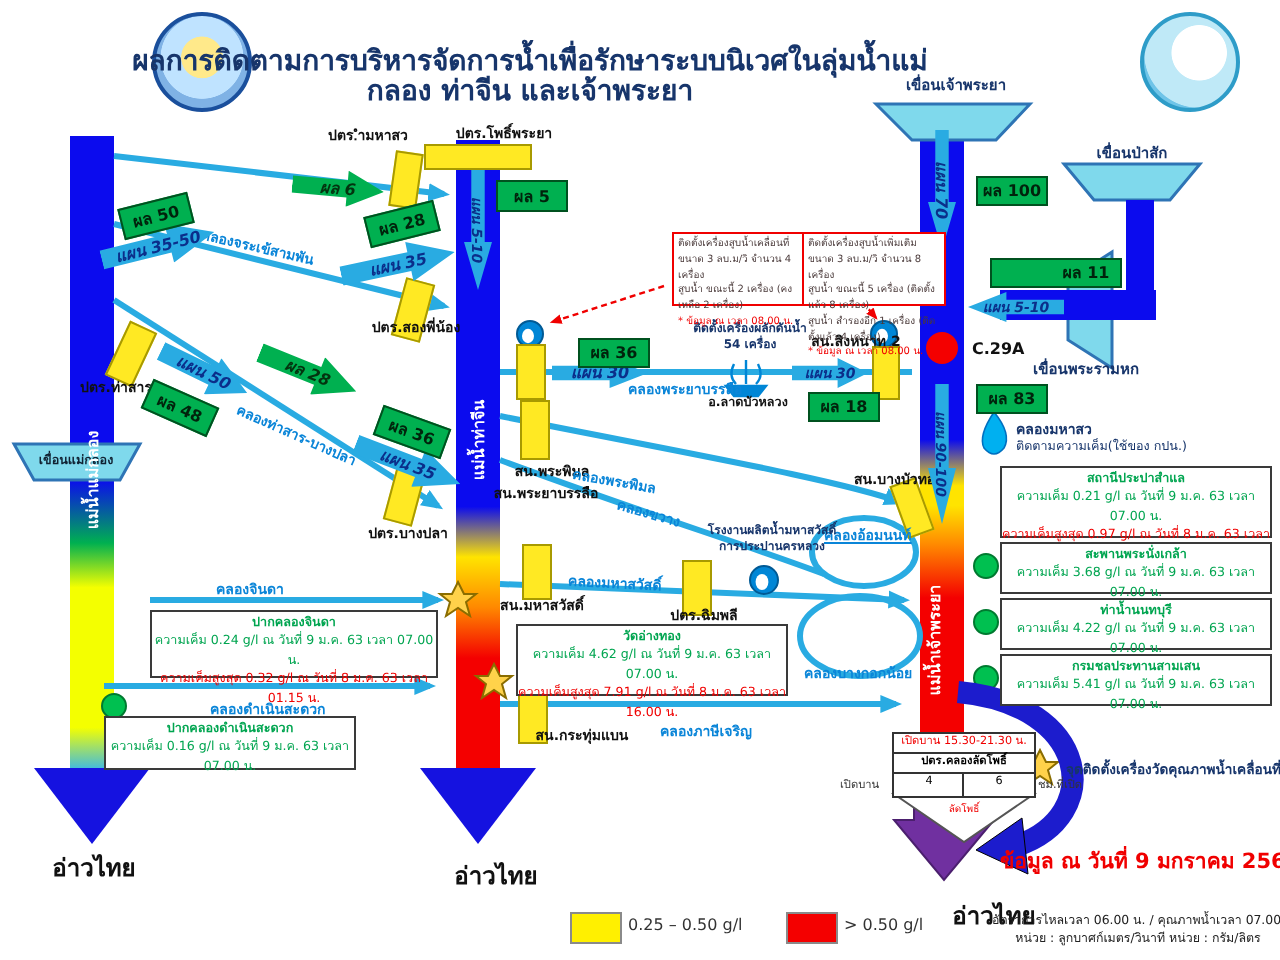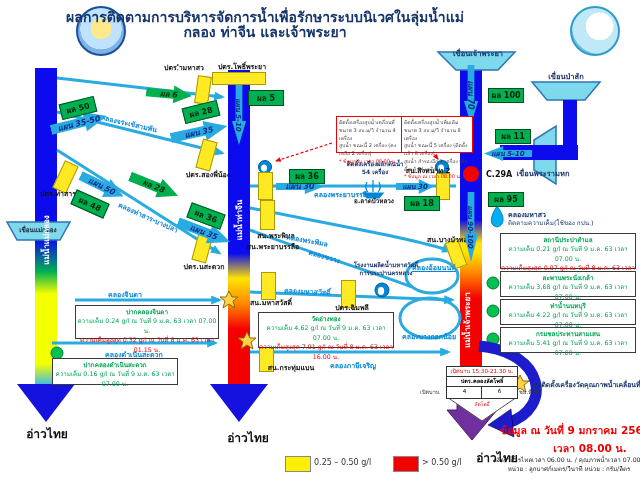--- a/index.html
+++ b/index.html
@@ -125,25 +125,25 @@
     <polygon points="457,398 487,398 487,410 497,410 472,440 447,410 457,410" fill="#7030a0" stroke="#4b1f6e" stroke-width="1"></polygon>
 
     <path d="M479 346 C545 352 553 408 508 423" stroke="#1c1ccd" stroke-width="11" fill="none"></path>
     <polygon points="511,409 514,437 488,425" fill="#1c1ccd" stroke="#000" stroke-width="0.5"></polygon>
 
     <polygon points="447,397 517,397 482,421" fill="#fff" stroke="#555" stroke-width="1"></polygon>
   </svg>
 
   <div class="logo" style="left:76px;top:6px;border:2px solid #1a4f9c;background:radial-gradient(circle at 50% 45%,#ffe98a 0 30%,#bfe3ff 31% 60%,#7fb2e5 61% 100%);"></div>
   <div class="logo" style="left:570px;top:6px;border:2px solid #2e9cc8;background:radial-gradient(circle at 60% 40%,#ffffff 0 35%,#bfe9f7 36% 70%,#6fc4e8 71% 100%);"></div>
-  <div class="t c" style="left:64px;top:10px;width:402px;font-size:14px;font-weight:bold;color:#17356b;white-space:normal;line-height:1.1;">ผลการติดตามการบริหารจัดการน้ำเพื่อรักษาระบบนิเวศในลุ่มน้ำแม่กลอง ท่าจีน และเจ้าพระยา</div>
-
-  <div class="t c blulbl" style="left:436px;top:47px;width:84px;font-size:7.5px;">เขื่อนเจ้าพระยา</div>
+  <div class="t c" style="left:64px;top:24px;width:402px;font-size:14px;font-weight:bold;color:#17356b;white-space:normal;line-height:1.1;">ผลการติดตามการบริหารจัดการน้ำเพื่อรักษาระบบนิเวศในลุ่มน้ำแม่กลอง ท่าจีน และเจ้าพระยา</div>
+
+  <div class="t c blulbl" style="left:436px;top:36px;width:84px;font-size:7.5px;">เขื่อนเจ้าพระยา</div>
   <div class="t c blulbl" style="left:532px;top:70px;width:68px;font-size:7.5px;">เขื่อนป่าสัก</div>
-  <div class="t c blulbl" style="left:508px;top:167px;width:70px;font-size:7.5px;">เขื่อนพระรามหก</div>
+  <div class="t c blulbl" style="left:508px;top:178px;width:70px;font-size:7.5px;">เขื่อนพระรามหก</div>
   <div class="t c" style="left:8px;top:225px;width:60px;font-size:6.3px;color:#123;font-weight:bold;">เขื่อนแม่กลอง</div>
 
   <div class="vlab" style="left:1px;top:234px;">แม่น้ำแม่กลอง</div>
   <div class="vlab" style="left:194px;top:214px;">แม่น้ำท่าจีน</div>
   <div class="vlab" style="left:422px;top:314px;">แม่น้ำเจ้าพระยา</div>
 
   <div class="t c" style="left:16px;top:424px;width:62px;font-size:12px;font-weight:bold;color:#111;">อ่าวไทย</div>
   <div class="t c" style="left:216px;top:428px;width:64px;font-size:12px;font-weight:bold;color:#111;">อ่าวไทย</div>
   <div class="t c" style="left:462px;top:448px;width:70px;font-size:12px;font-weight:bold;color:#111;">อ่าวไทย</div>
 
@@ -154,24 +154,24 @@
   <div class="gate" style="left:195px;top:232px;width:13px;height:28px;transform:rotate(15deg);"></div>
   <div class="gate" style="left:258px;top:172px;width:13px;height:26px;"></div>
   <div class="gate" style="left:436px;top:173px;width:12px;height:25px;"></div>
   <div class="gate" style="left:260px;top:200px;width:13px;height:28px;"></div>
   <div class="gate" style="left:449px;top:240px;width:12px;height:26px;transform:rotate(-20deg);"></div>
   <div class="gate" style="left:261px;top:272px;width:13px;height:26px;"></div>
   <div class="gate" style="left:341px;top:280px;width:13px;height:26px;"></div>
   <div class="gate" style="left:259px;top:346px;width:13px;height:24px;"></div>
 
   <div class="t c glbl" style="left:148px;top:62px;width:72px;">ปตร.ำมหาสว</div>
-  <div class="t c glbl" style="left:204px;top:61px;width:76px;">ปตร.โพธิ์พระยา</div>
-  <div class="t c glbl" style="left:172px;top:169px;width:72px;text-align:center;">ปตร.สองพี่น้อง</div>
+  <div class="t c glbl" style="left:214px;top:61px;width:76px;">ปตร.โพธิ์พระยา</div>
+  <div class="t c glbl" style="left:172px;top:158px;width:72px;text-align:center;">ปตร.สองพี่น้อง</div>
   <div class="t c glbl" style="left:30px;top:188px;width:56px;">ปตร.ท่าสาร</div>
-  <div class="t c glbl" style="left:172px;top:261px;width:64px;">ปตร.นสะดวก</div>
+  <div class="t c glbl" style="left:172px;top:261px;width:64px;">ปตร.บางปลา</div>
   <div class="t c glbl" style="left:240px;top:197px;width:66px;margin-top:44px;">สน.พระยาบรรลือ</div>
   <div class="t c glbl" style="left:400px;top:165px;width:56px;">สน.สิงหนาท 2</div>
   <div class="t c glbl" style="left:248px;top:230px;width:56px;">สน.พระพิมล</div>
   <div class="t c glbl" style="left:420px;top:234px;width:58px;">สน.บางบัวทอง</div>
   <div class="t c glbl" style="left:240px;top:297px;width:62px;">สน.มหาสวัสดิ์</div>
   <div class="t c glbl" style="left:326px;top:302px;width:52px;">ปตร.ฉิมพลี</div>
   <div class="t c glbl" style="left:262px;top:362px;width:58px;">สน.กระทุ่มแบน</div>
 
   <div class="t canal" style="left:100px;top:118px;transform:rotate(13deg);">คลองจระเข้สามพัน</div>
   <div class="t canal" style="left:116px;top:212px;transform:rotate(24deg);">คลองท่าสาร-บางปลา</div>
@@ -200,22 +200,22 @@
   <div class="ar ar-r grn" style="left:128px;top:176px;width:52px;height:20px;transform:rotate(22deg);">ผล 28</div>
 
   <div class="gbox" style="left:60px;top:100px;width:34px;height:14px;transform:rotate(-14deg);">ผล 50</div>
   <div class="gbox" style="left:183px;top:104px;width:34px;height:14px;transform:rotate(-14deg);">ผล 28</div>
   <div class="gbox" style="left:248px;top:90px;width:34px;height:14px;">ผล 5</div>
   <div class="gbox" style="left:72px;top:196px;width:34px;height:14px;transform:rotate(24deg);">ผล 48</div>
   <div class="gbox" style="left:188px;top:208px;width:34px;height:14px;transform:rotate(20deg);">ผล 36</div>
   <div class="gbox" style="left:289px;top:169px;width:34px;height:13px;">ผล 36</div>
   <div class="gbox" style="left:404px;top:196px;width:34px;height:13px;">ผล 18</div>
   <div class="gbox" style="left:488px;top:88px;width:34px;height:13px;">ผล 100</div>
-  <div class="gbox" style="left:495px;top:129px;width:34px;height:13px;">ผล 11</div>
-  <div class="gbox" style="left:488px;top:192px;width:34px;height:13px;">ผล 95</div>
+  <div class="gbox" style="left:495px;top:129px;width:34px;height:13px;padding-left:30px;">ผล 11</div>
+  <div class="gbox" style="left:488px;top:192px;width:34px;height:13px;">ผล 83</div>
 
   <div class="t" style="left:486px;top:170px;width:40px;font-size:8px;font-weight:bold;color:#111;">C.29A</div>
 
   <div class="t c blulbl" style="left:340px;top:159px;width:70px;font-size:6px;">ติดตั้งเครื่องผลักดันน้ำ</div>
   <div class="t c blulbl" style="left:340px;top:167px;width:70px;font-size:6px;">54 เครื่อง</div>
   <div class="t c glbl" style="left:346px;top:196px;width:56px;font-size:6.3px;">อ.ลาดบัวหลวง</div>
 
   <div class="t blulbl" style="left:508px;top:209px;font-size:7px;">คลองมหาสว</div>
   <div class="t" style="left:508px;top:218px;font-size:6.3px;color:#17356b;">ติดตามความเค็ม(ใช้ของ กปน.)</div>
 
@@ -269,21 +269,20 @@
   <div class="latcell" style="left:446px;top:366px;width:70px;height:10px;color:#f00000;">เปิดบาน 15.30-21.30 น.</div>
   <div class="latcell" style="left:446px;top:376px;width:70px;height:10px;font-weight:bold;">ปตร.คลองลัดโพธิ์</div>
   <div class="latcell" style="left:446px;top:386px;width:35px;height:11px;">4</div>
   <div class="latcell" style="left:481px;top:386px;width:35px;height:11px;">6</div>
   <div class="t" style="left:420px;top:388px;font-size:5.6px;color:#333;">เปิดบาน</div>
   <div class="t" style="left:519px;top:388px;font-size:5.6px;color:#333;">ชม.ที่เปิด</div>
   <div class="t c" style="left:466px;top:400px;width:32px;font-size:5px;color:#f00000;">ลัดโพธิ์</div>
 
   <div class="t blulbl" style="left:533px;top:379px;font-size:6.8px;">จุดติดตั้งเครื่องวัดคุณภาพน้ำเคลื่อนที่ 2 จุด</div>
   <div class="t c" style="left:500px;top:422px;width:140px;font-size:10.5px;font-weight:bold;color:#f00000;">ข้อมูล ณ วันที่ 9 มกราคม 2563</div>
-  <div class="t c" style="left:540px;top:440px;width:100px;font-size:10.5px;font-weight:bold;color:#f00000;">เวลา 08.00 น.</div>
   <div class="t c" style="left:496px;top:455px;width:144px;font-size:6.2px;color:#222;">อัตราการไหลเวลา 06.00 น. / คุณภาพน้ำเวลา 07.00 น.</div>
   <div class="t c" style="left:500px;top:464px;width:138px;font-size:6.2px;color:#222;">หน่วย : ลูกบาศก์เมตร/วินาที   หน่วย : กรัม/ลิตร</div>
 
   <div class="legend-sw" style="left:285px;top:456px;background:#fff000;"></div>
   <div class="t" style="left:314px;top:458px;font-size:8px;color:#333;">0.25 – 0.50 g/l</div>
   <div class="legend-sw" style="left:393px;top:456px;background:#f40000;"></div>
   <div class="t" style="left:422px;top:458px;font-size:8px;color:#333;">&gt;  0.50 g/l</div>
 
 </div>
 

